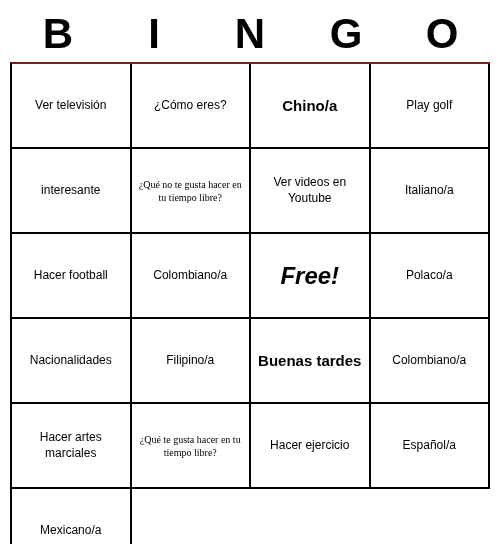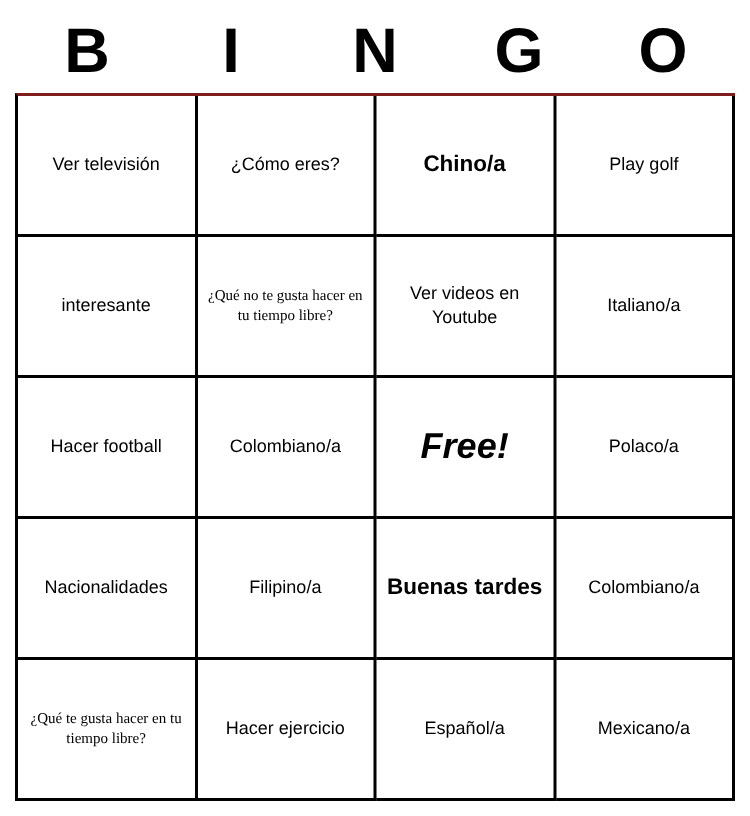--- a/index.html
+++ b/index.html
@@ -97,17 +97,18 @@
     <div class="bingo-cell">Ver videos en Youtube</div>
     <div class="bingo-cell">Italiano/a</div>
     <div class="bingo-cell">Hacer football</div>
     <div class="bingo-cell">Colombiano/a</div>
     <div class="bingo-cell free">Free!</div>
     <div class="bingo-cell">Polaco/a</div>
     <div class="bingo-cell">Nacionalidades</div>
     <div class="bingo-cell">Filipino/a</div>
     <div class="bingo-cell bold-text">Buenas tardes</div>
     <div class="bingo-cell">Colombiano/a</div>
+    <div class="bingo-cell">Hacer artes marciales</div>
     <div class="bingo-cell small-text">¿Qué te gusta hacer en tu tiempo libre?</div>
     <div class="bingo-cell">Hacer ejercicio</div>
     <div class="bingo-cell">Español/a</div>
     <div class="bingo-cell">Mexicano/a</div>
   </div>
 
 </body></html>

